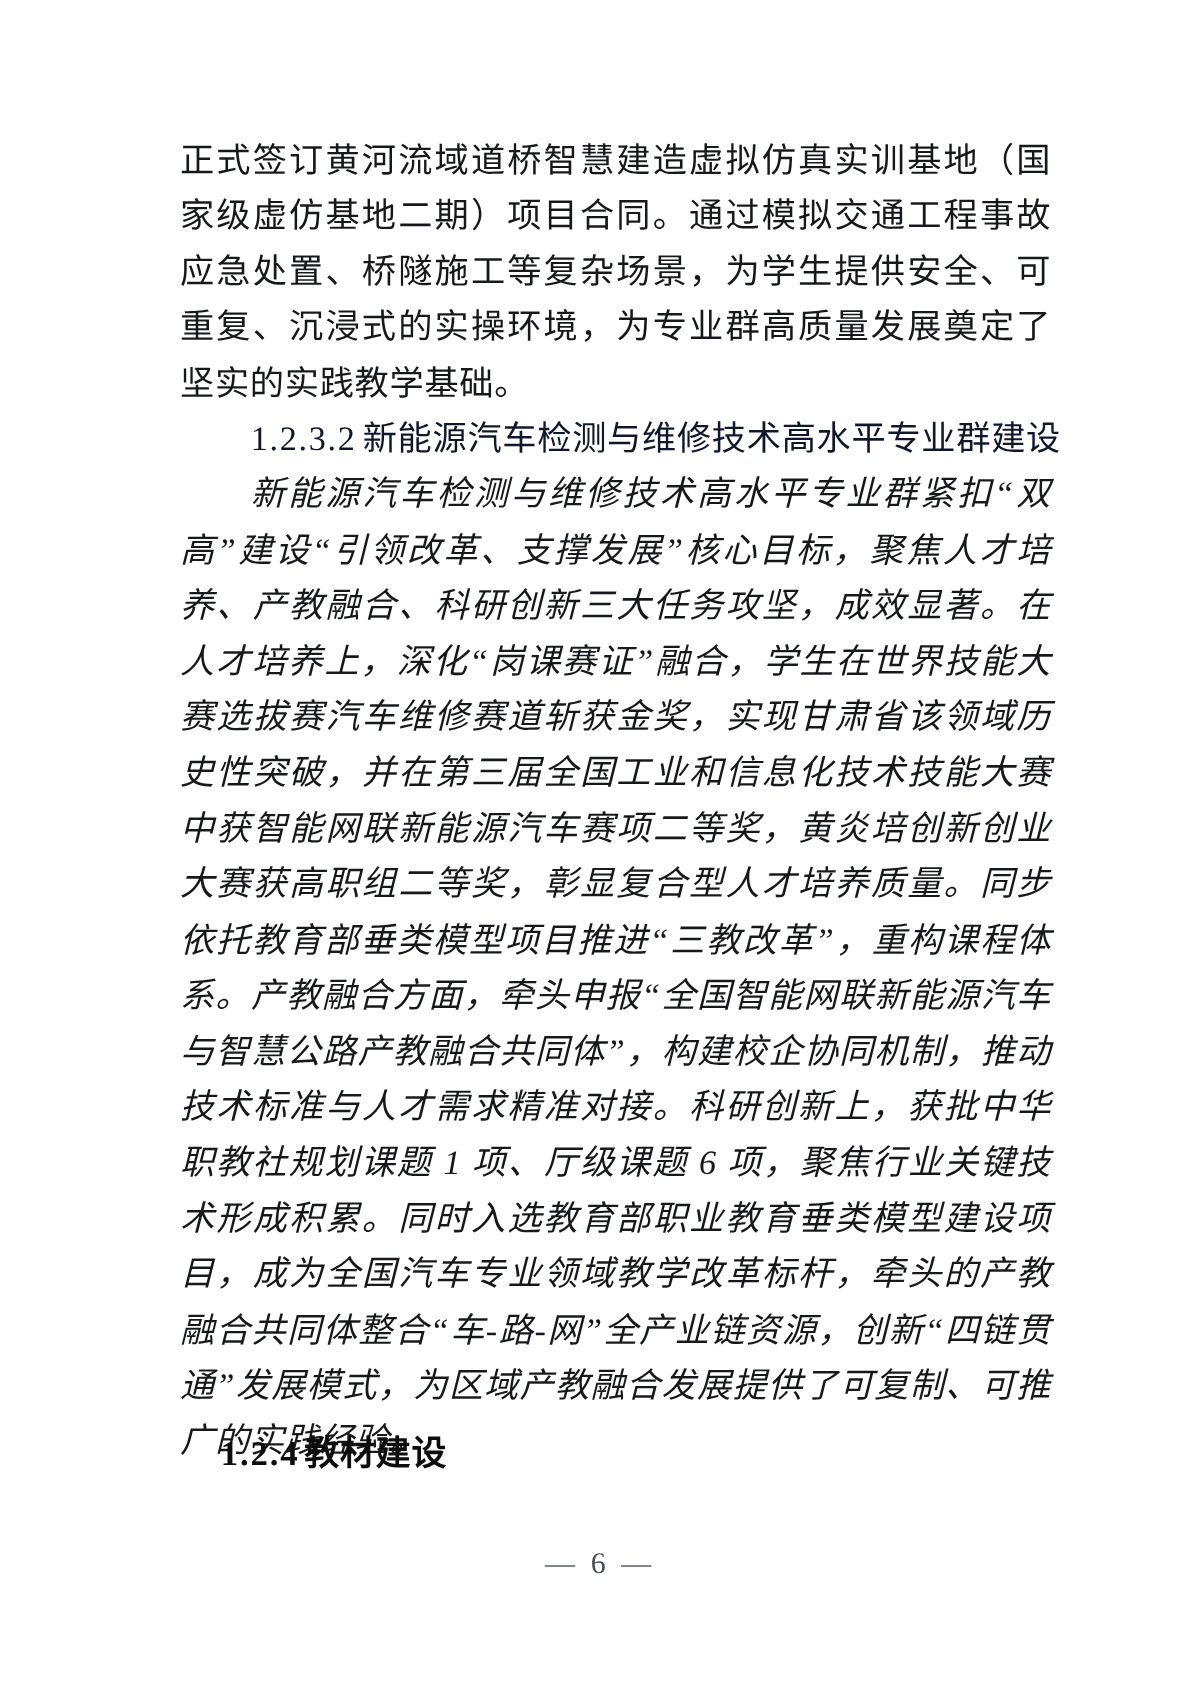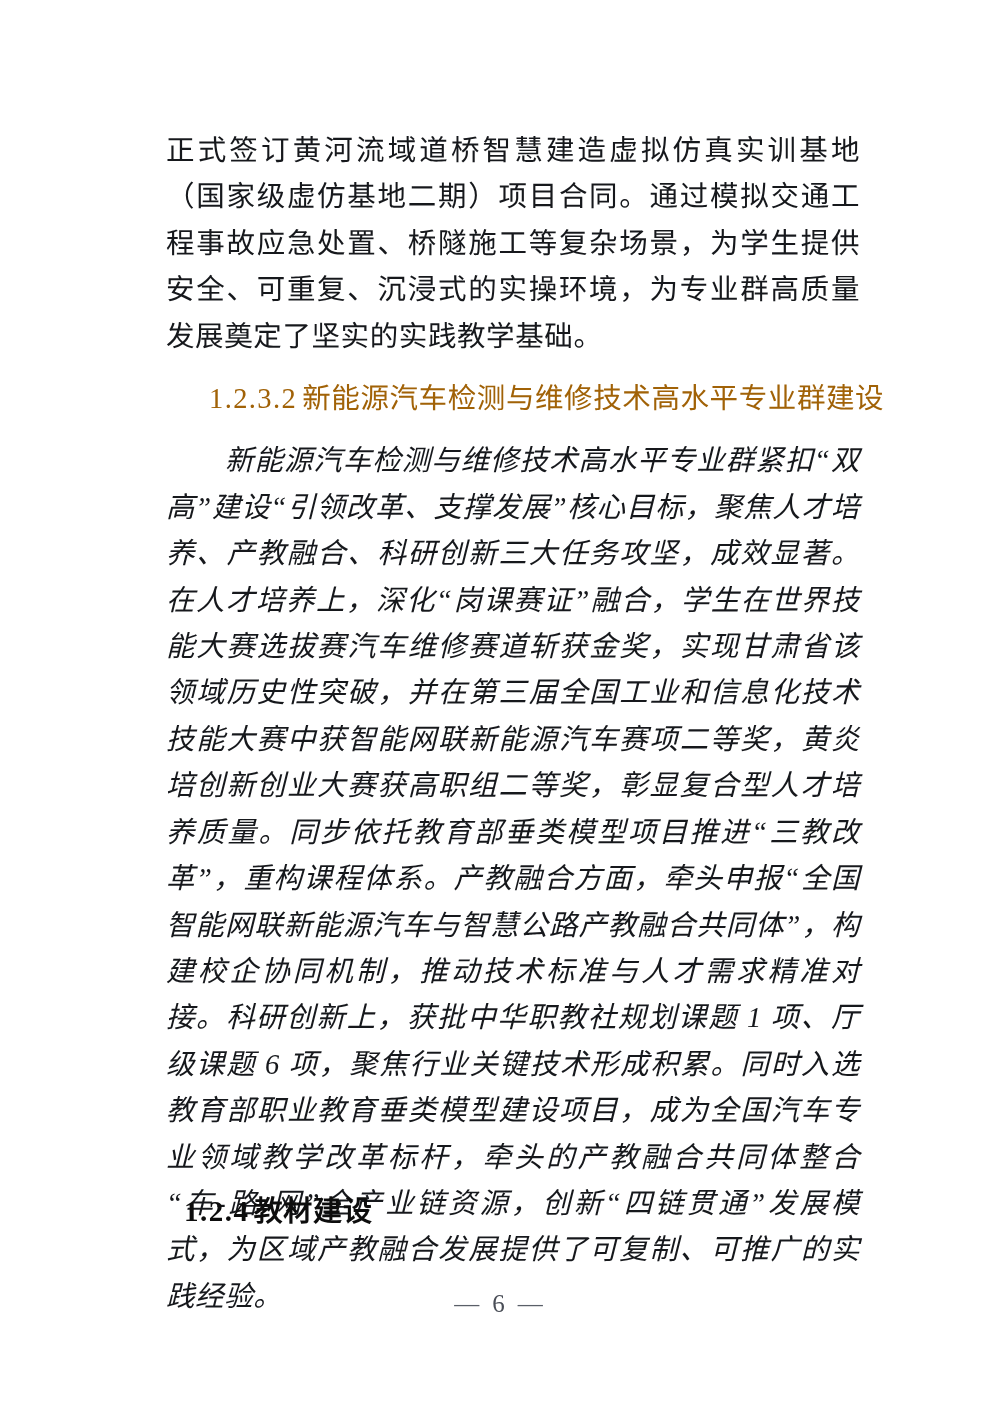--- a/index.html
+++ b/index.html
@@ -27,41 +27,41 @@
     width: 726px;
   }
 
   
   .para {
     font-size: 28.5px;
     line-height: 46.4px;
     letter-spacing: 0.6px;
     text-align: justify;
     text-justify: inter-character;
-    margin: 16px;
+    margin: 0;
     color: #16181c;
     text-indent: 0;
     font-weight: 400;
     word-break: break-all;
     -webkit-font-smoothing: antialiased;
   }
   .para.indent {
     text-indent: 59px;
     font-style: italic;
   }
 
   
   .subheading {
     font-size: 28.5px;
     line-height: 46.4px;
     letter-spacing: 0.6px;
     margin: 0;
     text-indent: 59px;
     font-weight: 400;
-    color: #a16207;
+    color: #0f172a;
     white-space: nowrap;
   }
   .subheading .num {
     letter-spacing: 1.4px;
     padding-right: 5px;
   }
 
   
   .section-heading {
     position: absolute;

